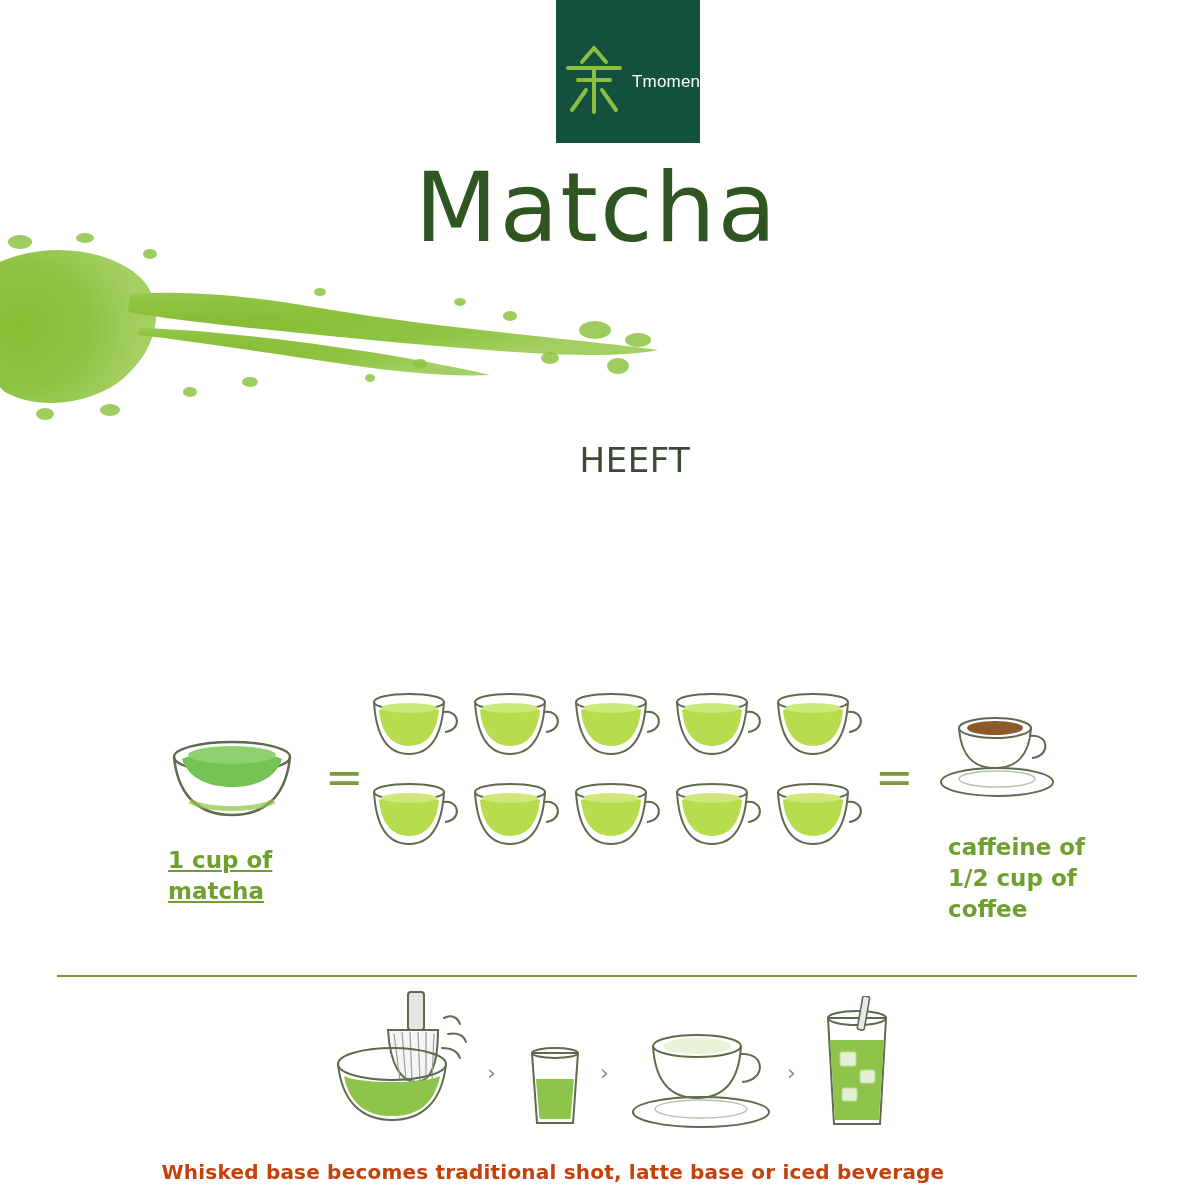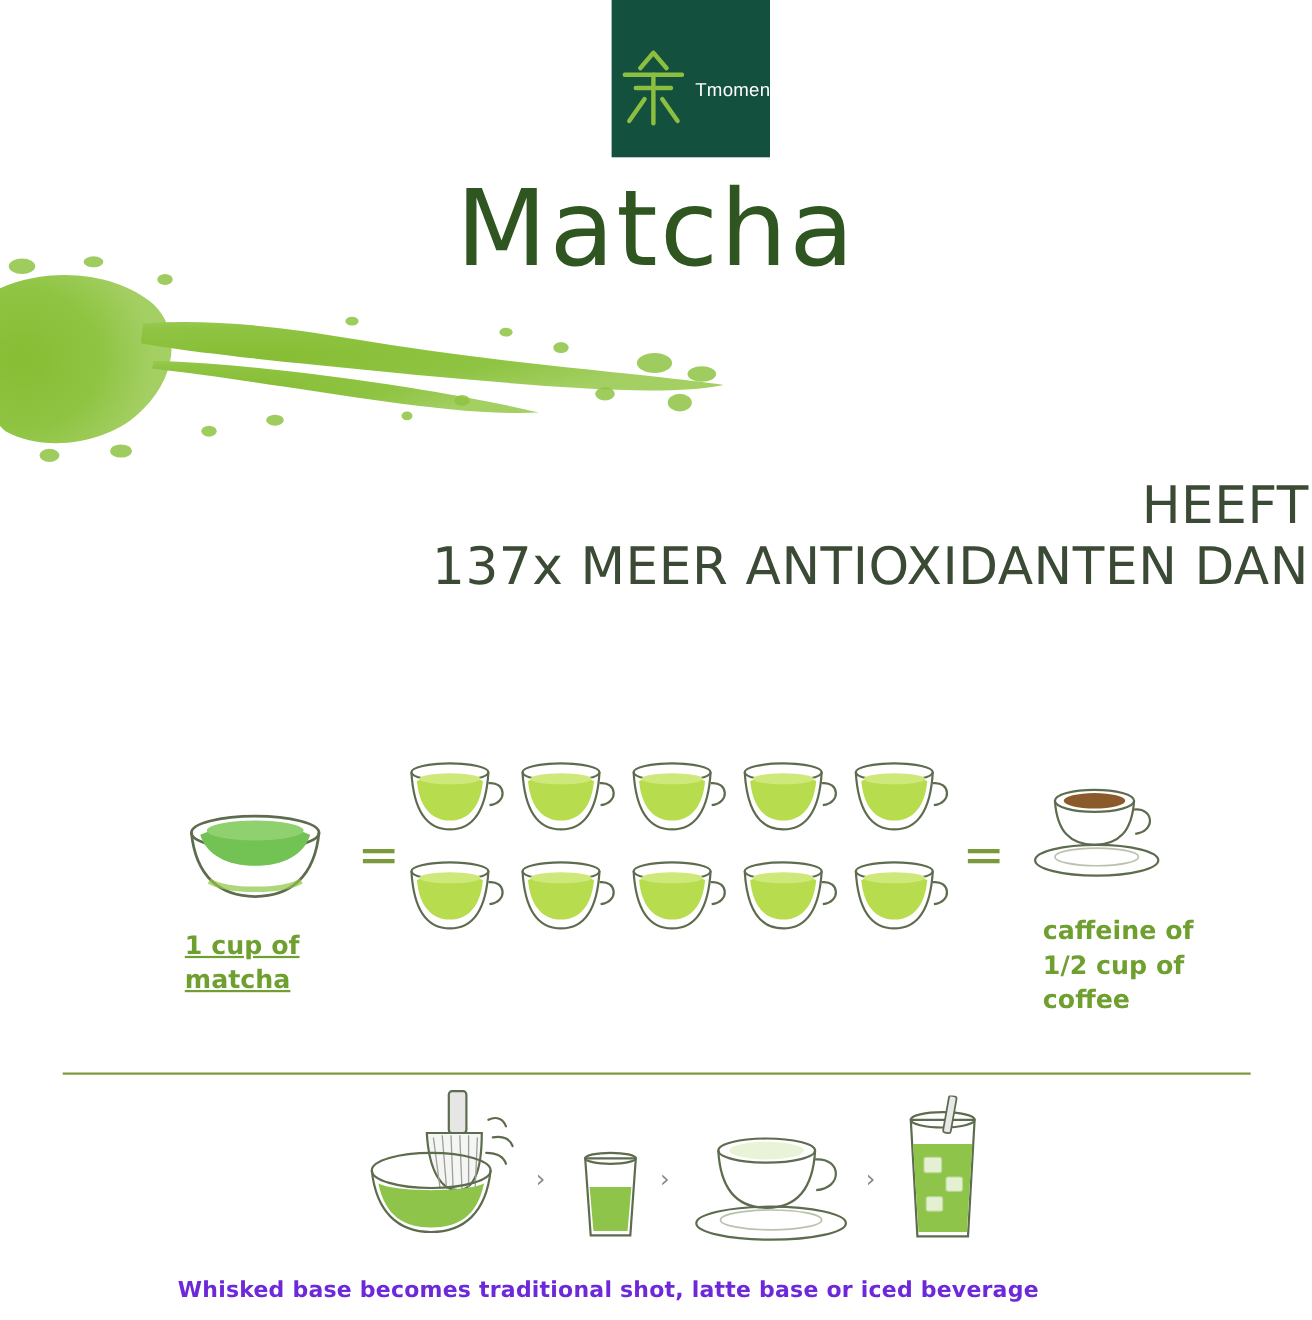--- a/index.html
+++ b/index.html
@@ -37,23 +37,23 @@
     letter-spacing: 2px;
     font-family: "DejaVu Sans", sans-serif;
   }
 
   
   .powder { position: absolute; left: -10px; top: 232px; width: 700px; height: 195px; }
 
   
   .headline {
     position: absolute; left: 80px; top: 432px; width: 1110px;
-    text-align: right; color: #3b4a34;
+    text-align: center; color: #3b4a34;
     font-family: "DejaVu Sans", sans-serif;
-    font-size: 47px; line-height: 56px; letter-spacing: .5px;
+    font-size: 34px; line-height: 56px; letter-spacing: .5px;
     font-weight: 400;
   }
   .headline .l1 { display:block; }
   .headline .l2 { display:block; }
   .headline .l3 { display:block; }
 
   
   .equation { position: absolute; left: 0; top: 660px; width: 1193px; height: 290px; }
 
   .bowl { position: absolute; left: 160px; top: 55px; width: 145px; height: 110px; }
@@ -92,21 +92,21 @@
   .p-shot { left: 520px; top: 55px; width: 70px; height: 85px; }
   .p-arrow2 { left: 600px; top: 70px; }
   .p-latte { left: 625px; top: 30px; width: 165px; height: 110px; }
   .p-arrow3 { left: 787px; top: 70px; }
   .p-iced { left: 812px; top: 6px; width: 90px; height: 135px; }
   .arrow { font-size: 22px; color: #8a8a8a; font-family: "DejaVu Sans", sans-serif; }
 
   .footer-caption {
     position: absolute; left: 0; top: 1160px; width: 1106px;
     text-align: center;
-    color: #6d28d9; font-weight: bold;
+    color: #c2410c; font-weight: bold;
     font-family: "DejaVu Sans", sans-serif;
     font-size: 20px; letter-spacing: .2px;
   }
 </style>
 </head>
 <body>
 
 <div class="page">
 
   <div class="logo-box">
@@ -159,21 +159,20 @@
         <ellipse cx="55" cy="182" rx="9" ry="6"></ellipse>
         <ellipse cx="30" cy="10" rx="12" ry="7"></ellipse>
         <ellipse cx="95" cy="6" rx="9" ry="5"></ellipse>
         <ellipse cx="160" cy="22" rx="7" ry="5"></ellipse>
       </g>
     </svg>
   </div>
 
   <div class="headline">
     <span class="l1">HEEFT</span>
-    <span class="l2">137x MEER ANTIOXIDANTEN DAN</span>
   </div>
 
   <div class="equation">
 
     <div class="bowl">
       <svg viewBox="0 0 145 110" width="145" height="110">
         <ellipse cx="72" cy="42" rx="58" ry="15" fill="none" stroke="#5d6b4e" stroke-width="2.5"></ellipse>
         <path d="M14 42 C18 82, 40 100, 72 100 C104 100, 126 82, 130 42" fill="none" stroke="#5d6b4e" stroke-width="2.5"></path>
         <path d="M22 44 C30 40, 50 36, 72 36 C94 36, 114 40, 122 44 C116 62, 98 72, 72 72 C46 72, 28 62, 22 44 Z" fill="#73c254"></path>
         <ellipse cx="72" cy="40" rx="44" ry="9" fill="#8fd06f"></ellipse>

